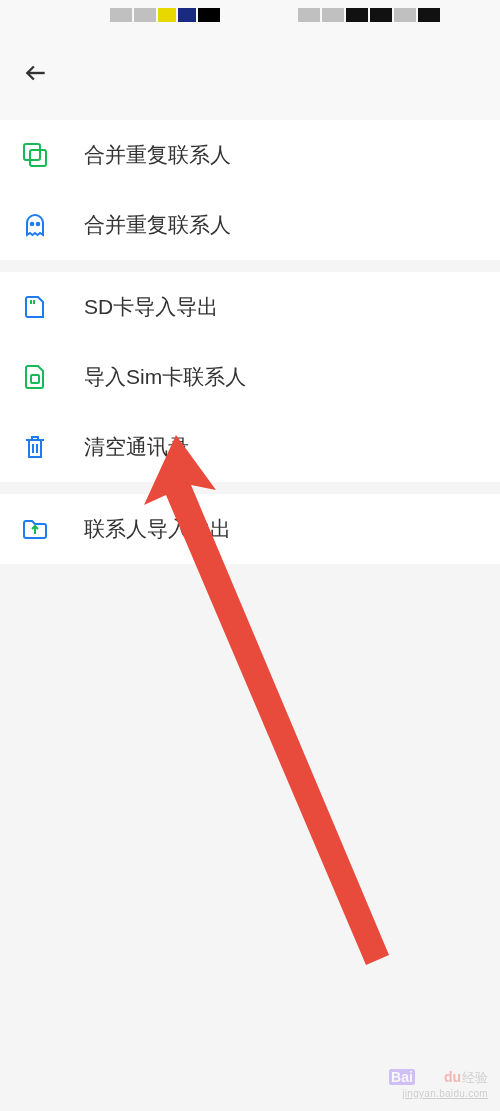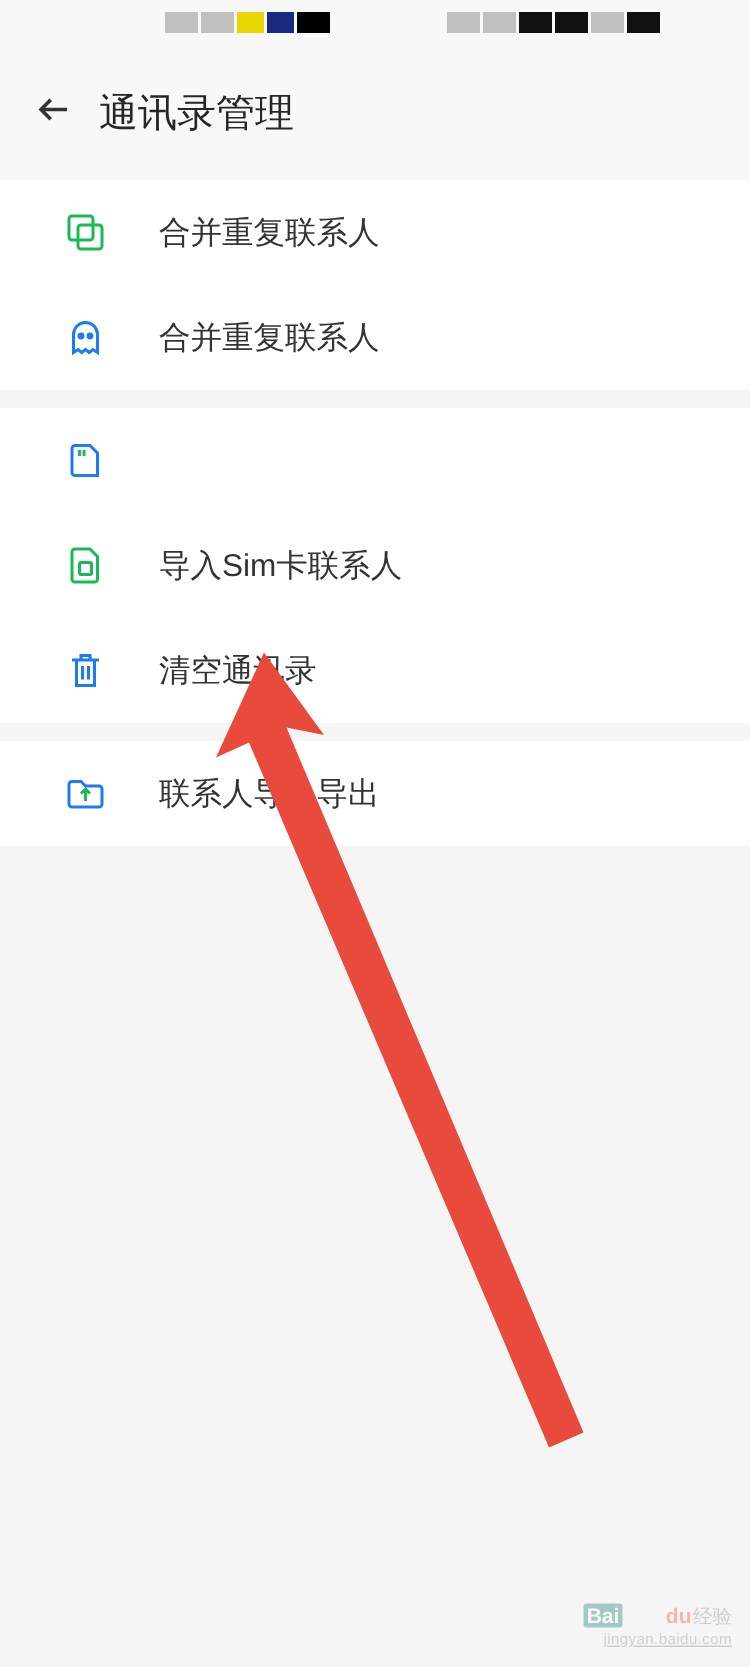--- a/index.html
+++ b/index.html
@@ -10,29 +10,29 @@
     .sb-gray { background:#c0c0c0; width:22px; }
     .sb-yellow { background:#e8d800; width:18px; }
     .sb-black { background:#000; width:22px; }
     .sb-blue { background:#1a2a80; width:18px; }
     .sb-dark { background:#111; width:22px; }
     .header { background:#f8f8f8; height:90px; display:flex; align-items:center; padding:0 20px; }
     .back-btn { width:32px; height:32px; display:flex; align-items:center; justify-content:center; margin-right:14px; }
     .back-btn svg { width:26px; height:26px; stroke:#333; stroke-width:2.2; fill:none; }
     .page-title { font-size:26px; color:#262626; font-weight:500; }
     .section { background:#fff; margin-bottom:12px; }
-    .item { display:flex; align-items:center; height:70px; padding:0 42px; }
+    .item { display:flex; align-items:center; height:70px; padding:0 20px; }
     .item-icon { width:30px; height:30px; margin-right:34px; display:flex; align-items:center; justify-content:center; }
     .item-icon svg { width:28px; height:28px; }
     .item-label { font-size:21px; color:#333; }
     .arrow-overlay { position:absolute; left:46px; top:435px; width:360px; height:530px; pointer-events:none; }
     .arrow-overlay svg { width:100%; height:100%; }
     .watermark { position:absolute; right:12px; bottom:12px; opacity:0.35; font-size:13px; color:#888; display:flex; flex-direction:column; align-items:flex-end; gap:1px;}
     .wm-logo { display:flex; align-items:baseline; gap:1px;}
-    .wm-bai { background:#0f766e; color:#fff; padding:0 2px; border-radius:2px; font-weight:bold; font-size:14px;}
+    .wm-bai { background:#8b5cf6; color:#fff; padding:0 2px; border-radius:2px; font-weight:bold; font-size:14px;}
     .wm-du { color:#e43; font-weight:bold; font-size:14px;padding-left:28px;}
     .wm-exp { font-size:13px; }
     .wm-url { font-size:10px; letter-spacing:0.3px;text-decoration:underline; }
   </style>
 </head>
 <body>
 
 <div class="status-bar">
   <div class="status-left">
     <span class="sb-block sb-gray"></span>
@@ -53,21 +53,20 @@
 
 <div class="header">
   <div class="back-btn">
     <span>
       <svg viewBox="0 0 24 24">
           <path d="M20 12H4"></path>
           <path d="M10 6l-6 6 6 6"></path>
         </svg>
     </span>
   </div>
-  <div class="page-title">通讯录管理</div>
 </div>
 
 <div class="section">
   <div class="item">
     <span class="item-icon">
       <svg viewBox="0 0 28 28" fill="none" stroke="#19b955" stroke-width="2">
         <rect x="3" y="3" width="16" height="16" rx="2"></rect>
           <rect x="9" y="9" width="16" height="16" rx="2"></rect>
       </svg>
     </span>
@@ -87,20 +86,21 @@
 
 <div class="section">
   <div class="item">
     <span class="item-icon">
       <svg viewBox="0 0 28 28" fill="none" stroke="#1e7bf2" stroke-width="2">
         <path d="M7 4 h10 l5 5 v15 a0 0 0 0 1 0 0 H7 a2 2 0 0 1 -2 -2 V6 a2 2 0 0 1 2 -2z"></path>
         <line x1="10" y1="7" x2="10" y2="11" stroke="#19b955"></line>
           <line x1="13" y1="7" x2="13" y2="11" stroke="#19b955"></line>
       </svg>
     </span>
+    <span class="item-label">SD卡导入导出</span>
   </div>
   <div class="item">
     <span class="item-icon">
       <svg viewBox="0 0 28 28" fill="none" stroke="#19b955" stroke-width="2">
         <path d="M7 3 h10 l5 5 v15 a2 2 0 0 1 -2 2 H7 a2 2 0 0 1 -2 -2 V5 a2 2 0 0 1 2 -2z"></path>
         <rect x="10" y="12" width="8" height="8" rx="1"></rect>
       </svg>
     </span>
     <span class="item-label">导入Sim卡联系人</span>
   </div>

